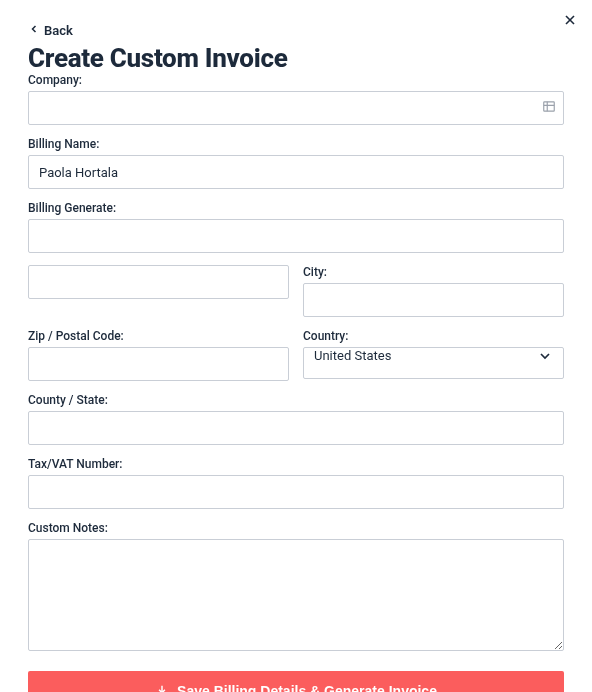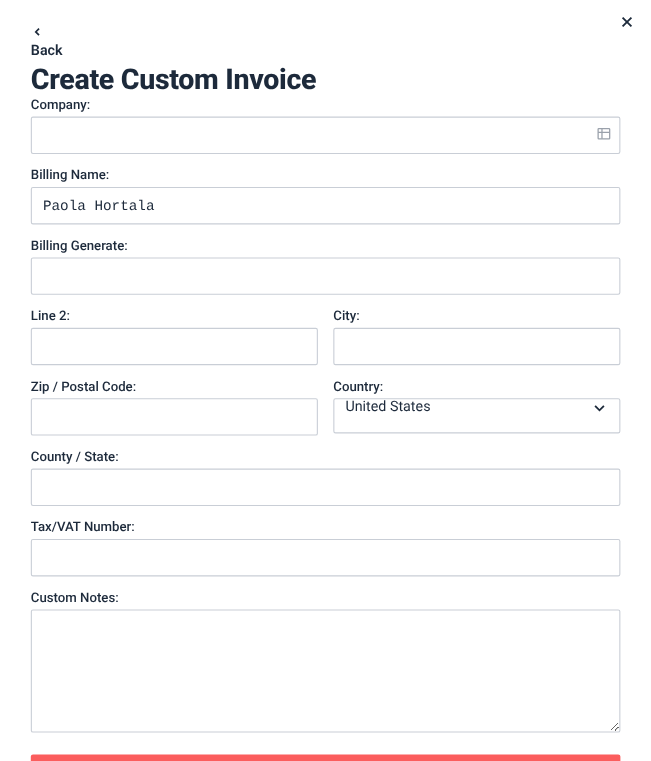--- a/index.html
+++ b/index.html
@@ -14,21 +14,20 @@
   }
   .back {
     display: inline-flex;
     align-items: flex-start;
     gap: 4px;
     font-size: 13px;
     font-weight: 600;
     color: #1d2a3b;
     cursor: pointer;
     user-select: none;
-    flex-direction: column;
   }
   .back svg { display: block; }
   .close {
     position: absolute;
     top: 12px;
     right: 14px;
     cursor: pointer;
     color: #1d2a3b;
   }
   .close svg { display: block; }
@@ -51,21 +50,21 @@
   }
   input[type=text], textarea, .select {
     width: 100%;
     border: 1px solid #c9ced6;
     background: #fff;
     font-size: 13px;
     font-family: inherit;
     color: #1d2a3b;
     border-radius: 2px;
   }
-  input[type=text] { height: 32px; padding: 16px 10px; font-family: Liberation Mono, monospace; }
+  input[type=text] { height: 32px; padding: 16px 10px; }
   .company-wrap { position: relative; }
   .company-wrap .org-icon {
     position: absolute;
     right: 8px;
     top: 50%;
     transform: translateY(-50%);
     color: #9aa1ab;
     pointer-events: none;
   }
   .select {
@@ -145,21 +144,20 @@
   <input type="text" value="Paola Hortala" style="">
 </div>
 
 <div class="field">
   <label>Billing Generate:</label>
   <input type="text" value="" style="">
 </div>
 
 <div class="row">
   <div class="field">
-    <label>Line 2:</label>
     <input type="text" value="" style="">
   </div>
   <div class="field">
     <label>City:</label>
     <input type="text" value="" style="">
   </div>
 </div>
 
 <div class="row">
   <div class="field">

